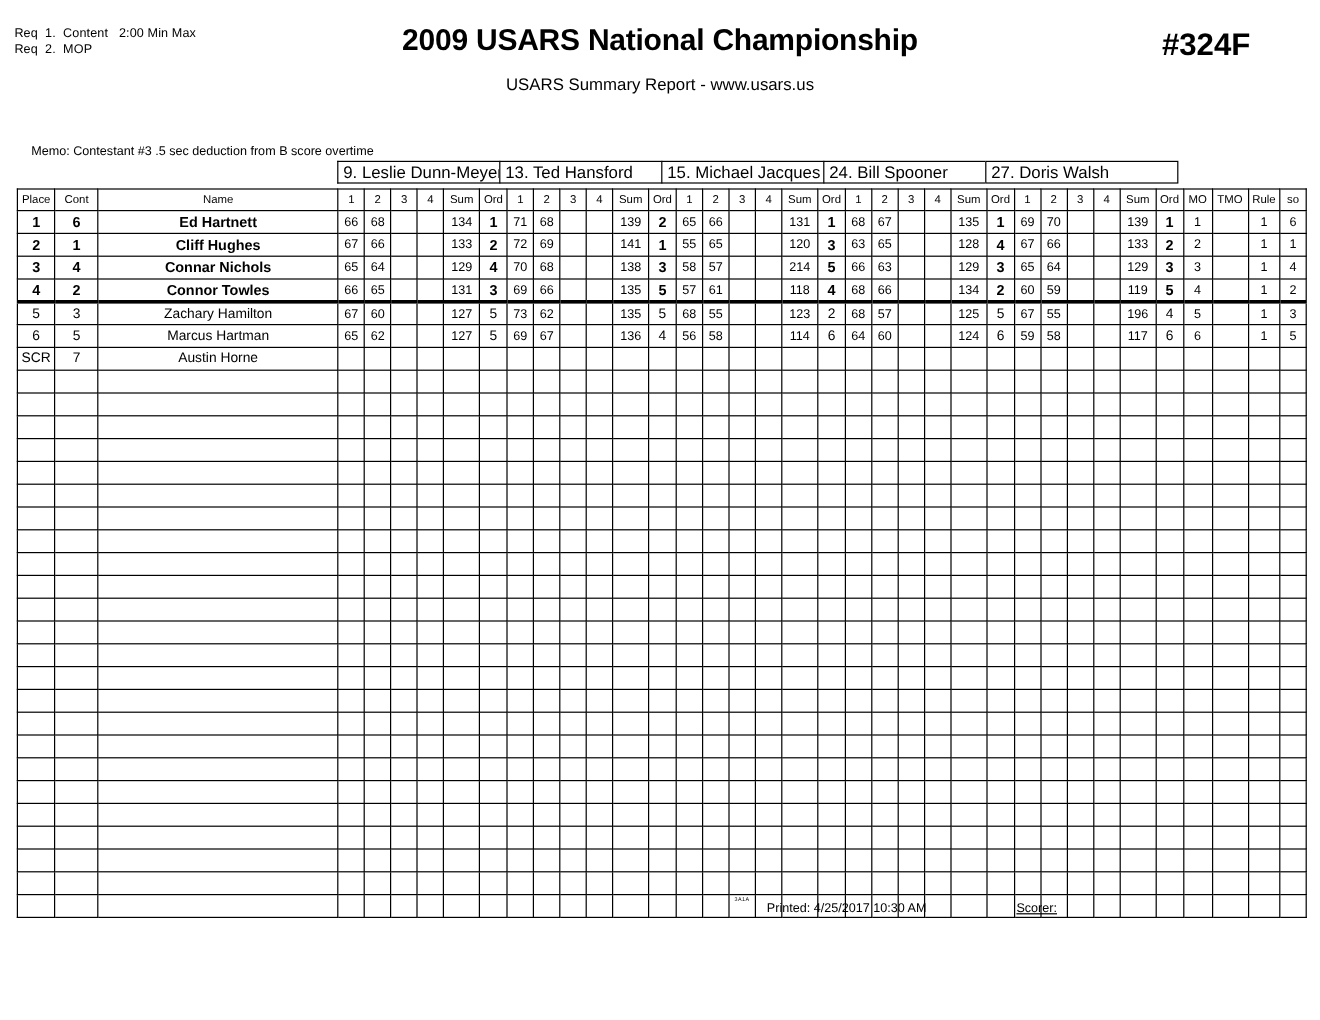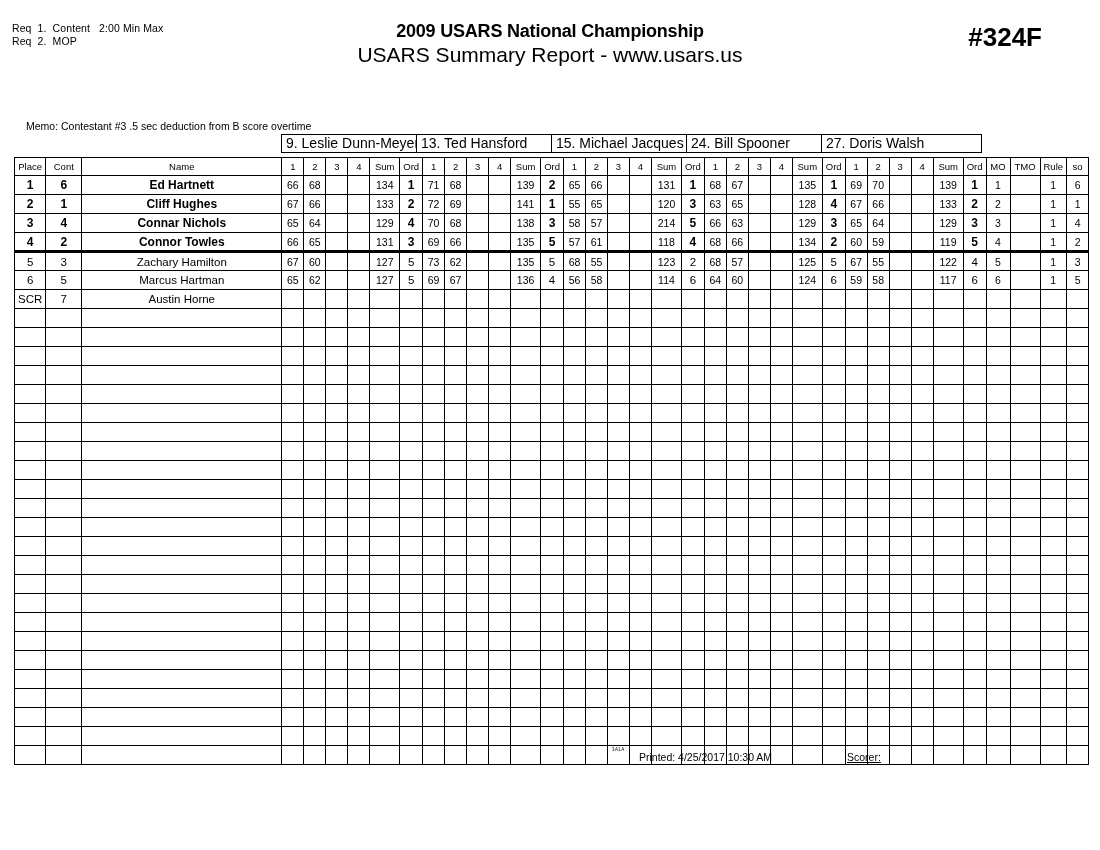--- a/index.html
+++ b/index.html
@@ -31,38 +31,38 @@
 
   .title-block {
     position: absolute;
     left: 0;
     top: 22px;
     width: 1100px;
     text-align: center;
     line-height: 1.0;
   }
   .title-main {
-    font-size: 18px;
+    font-size: 25px;
     font-weight: bold;
     letter-spacing: -0.2px;
-    margin-bottom: 4px;
+    margin-bottom: 16px;
   }
   .title-sub {
     font-size: 14px;
     font-weight: normal;
     margin-bottom: 4px;
   }
   .title-event {
     font-size: 19px;
     font-weight: bold;
     letter-spacing: -0.2px;
     margin-bottom: 4px;
   }
   .title-report {
-    font-size: 21px;
+    font-size: 14px;
     font-weight: normal;
   }
 
   .event-code {
     position: absolute;
     right: 58px;
     top: 22px;
     font-size: 26px;
     font-weight: bold;
   }
@@ -449,21 +449,21 @@
         <td class="num small sep-left">68</td>
         <td class="num small">57</td>
         <td class="num small"></td>
         <td class="num small"></td>
         <td class="num small">125</td>
         <td class="ctr ord">5</td>
         <td class="num small sep-left">67</td>
         <td class="num small">55</td>
         <td class="num small"></td>
         <td class="num small"></td>
-        <td class="num small">122</td>
+        <td class="num small">196</td>
         <td class="ctr ord">4</td>
         <td class="ctr small">5</td>
         <td class="ctr small"></td>
         <td class="num small">1</td>
         <td class="ctr small">3</td>
       </tr>
       <tr class="norm-row">
         <td class="ctr">6</td>
         <td class="ctr">5</td>
         <td class="lbl-left">Marcus Hartman</td>

